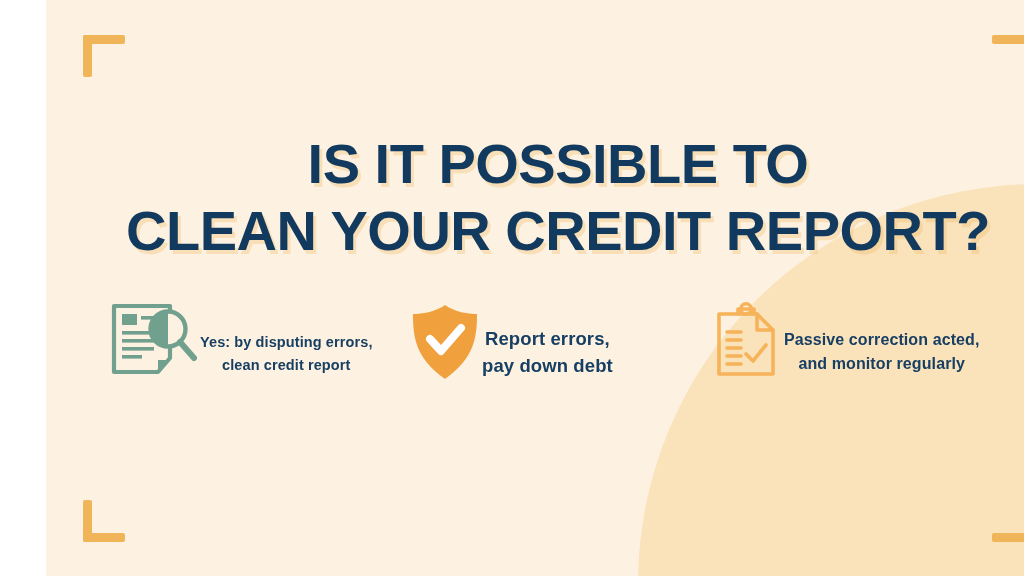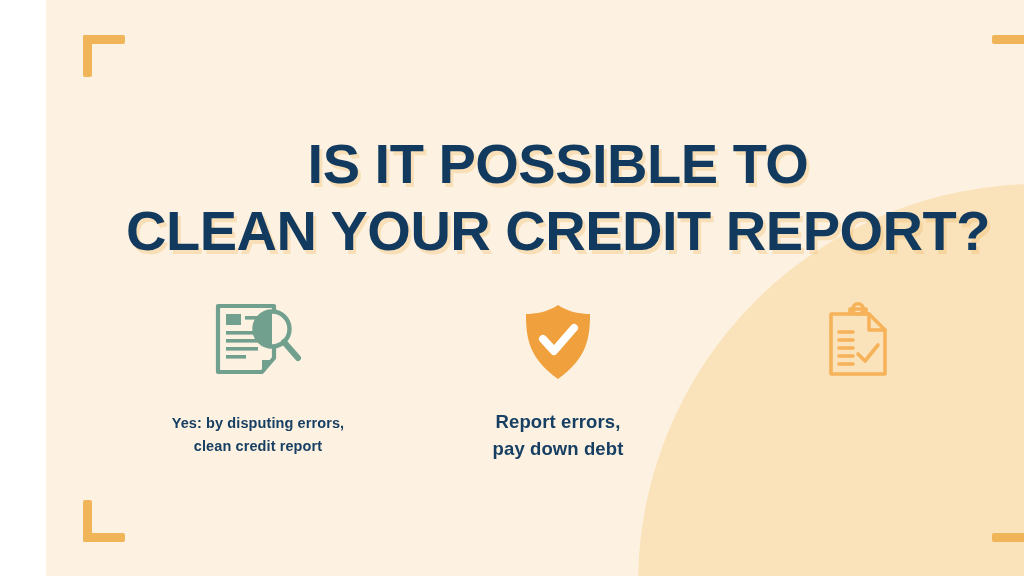--- a/index.html
+++ b/index.html
@@ -89,21 +89,21 @@
     left: 62px;
     top: 296px;
     width: 900px;
     display: flex;
     justify-content: space-between;
     align-items: flex-start;
   }
   .feature {
     width: 300px;
     display: flex;
-    flex-direction: column;
+    flex-direction: row;
     align-items: center;
   }
   .icon-wrap {
     height: 92px;
     display: flex;
     align-items: center;
     justify-content: center;
   }
   .caption {
     margin-top: 24px;
@@ -196,16 +196,18 @@
             <circle cx="38" cy="8" r="5.2"></circle>
             <line x1="19" y1="31" x2="33" y2="31"></line>
             <line x1="19" y1="39" x2="33" y2="39"></line>
             <line x1="19" y1="47" x2="33" y2="47"></line>
             <line x1="19" y1="55" x2="33" y2="55"></line>
             <line x1="19" y1="63" x2="33" y2="63"></line>
             <path d="M38 53 L45 60 L58 44"></path>
           </g>
         </svg>
       </div>
+      <div class="caption">Passive correction acted,
+and monitor regularly</div>
     </div>
 
   </div>
 </div>
 
 </body></html>

